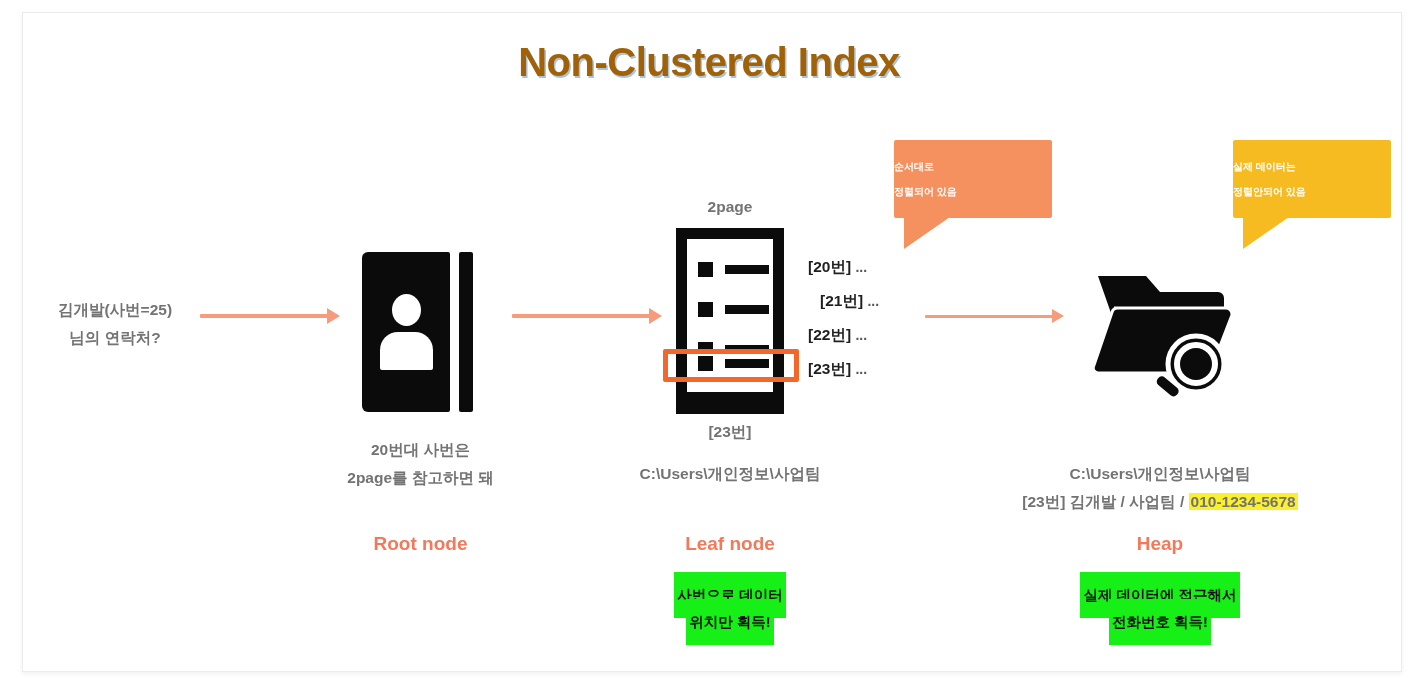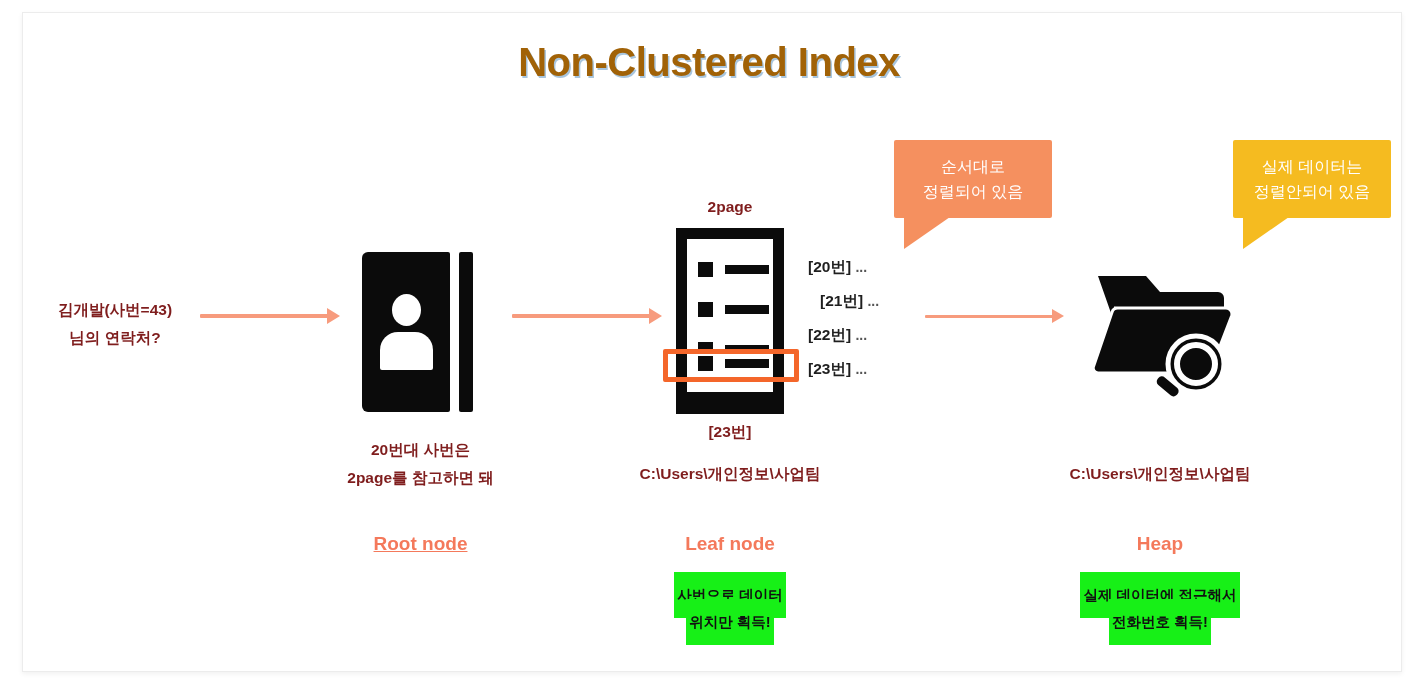--- a/index.html
+++ b/index.html
@@ -49,21 +49,21 @@
     position: absolute;
     text-align: center;
     white-space: nowrap;
     color: #262626;
     font-weight: bold;
   }
   .ko {
     font-size: 15.5px;
     line-height: 28px;
     font-weight: bold;
-    color: #7f1d1d;
+    color: #737373;
   }
   .label-orange {
     color: #f4795b;
     font-size: 19px;
     font-weight: bold;
   }
   .hl-yellow {
     background: #faf02e;
     padding: 0 2px;
   }
@@ -192,24 +192,24 @@
     position: absolute;
     left: 1092px;
     top: 268px;
     width: 148px;
     height: 140px;
   }
   
   .callout {
     position: absolute;
     border-radius: 2px;
-    text-align: center;
+    text-align: left;
     color: #ffffff;
-    font-weight: normal;
-    font-size: 16px;
+    font-weight: bold;
+    font-size: 10px;
     line-height: 25px;
     padding-top: 14px;
     box-sizing: border-box;
   }
   .callout .tail {
     position: absolute;
     width: 0; height: 0;
   }
   #callout-sorted {
     left: 894px;
@@ -259,42 +259,42 @@
 </head>
 <body>
 
 <div id="stage">
 
   <div id="card"></div>
 
   <div id="title">Non-Clustered Index</div>
 
   <div class="tblock ko" style="left:20px; top:296px; width:190px;">
-    <div>김개발(사번=43)</div>
+    <div>김개발(사번=25)</div>
     <div>님의 연락처?</div>
   </div>
 
   <div class="arrow" style="left:200px; top:312px; width:140px;">
     <div class="shaft" style="width:128px;"></div>
     <div class="head" style="left:127px;"></div>
   </div>
 
   <div id="book-icon">
     <div class="cover"></div>
     <div class="spine"></div>
     <div class="head-dot"></div>
     <div class="body-sh"></div>
   </div>
 
   <div class="tblock ko" style="left:308px; top:436px; width:225px;">
     <div>20번대 사번은</div>
     <div>2page를 참고하면 돼</div>
   </div>
 
-  <div class="tblock label-orange" style="left:308px; top:533px; width:225px;text-decoration:underline;">Root node</div>
+  <div class="tblock label-orange" style="left:308px; top:533px; width:225px;">Root node</div>
 
   <div class="arrow" style="left:512px; top:312px; width:150px;">
     <div class="shaft" style="width:138px;"></div>
     <div class="head" style="left:137px;"></div>
   </div>
 
   <div class="tblock ko" style="left:650px; top:193px; width:160px;">2page</div>
 
   <div id="doc-icon">
     <div class="paper"></div>
@@ -367,20 +367,23 @@
       <path d="M6 8 h48 l14 16 h58 a6 6 0 0 1 6 6 v18 h-112 z" fill="#0b0b0b"></path>
       <path d="M22 40 h112 a6 6 0 0 1 5.6 8 l-20 52 a8 8 0 0 1 -7.4 5 h-106 a5 5 0 0 1 -4.7 -6.6 l18.5 -54 a6 6 0 0 1 6 -4.4 z" fill="#0b0b0b" stroke="#ffffff" stroke-width="3"></path>
       <circle cx="104" cy="96" r="28" fill="#0b0b0b" stroke="#ffffff" stroke-width="5"></circle>
       <circle cx="104" cy="96" r="19" fill="none" stroke="#ffffff" stroke-width="6"></circle>
       <rect x="62" y="112" width="28" height="13" rx="6" fill="#0b0b0b" stroke="#ffffff" stroke-width="3" transform="rotate(40 76 118)"></rect>
     </svg>
   </div>
 
   <div class="tblock ko" style="left:1000px; top:460px; width:320px;">C:\Users\개인정보\사업팀</div>
 
+  <div class="tblock ko" style="left:1000px; top:488px; width:320px;">
+    <span>[23번] 김개발 / 사업팀 / </span><span class="hl-yellow">010-1234-5678</span>
+  </div>
 
   <div class="tblock" style="left:1000px; top:583px; width:320px;">
     <div><span class="hl-green">실제 데이터에 접근해서</span></div>
     <div style="margin-top:2px;"><span class="hl-green">전화번호 획득!</span></div>
   </div>
 
   <div class="tblock label-orange" style="left:1000px; top:533px; width:320px;">Heap</div>
 
   <div class="callout" id="callout-unsorted">
     <div>실제 데이터는</div>

